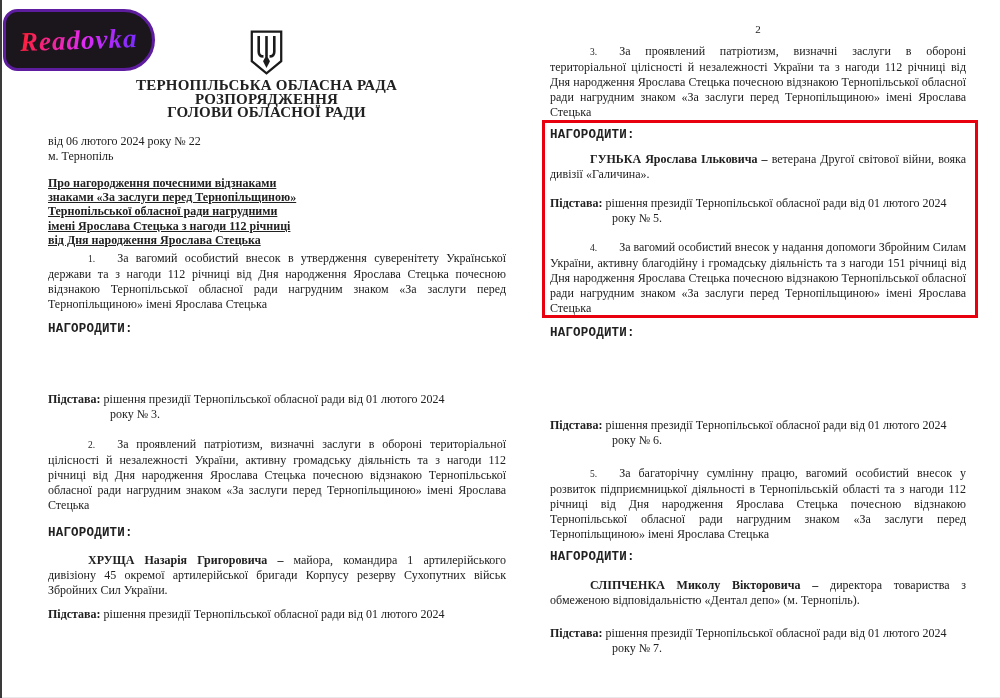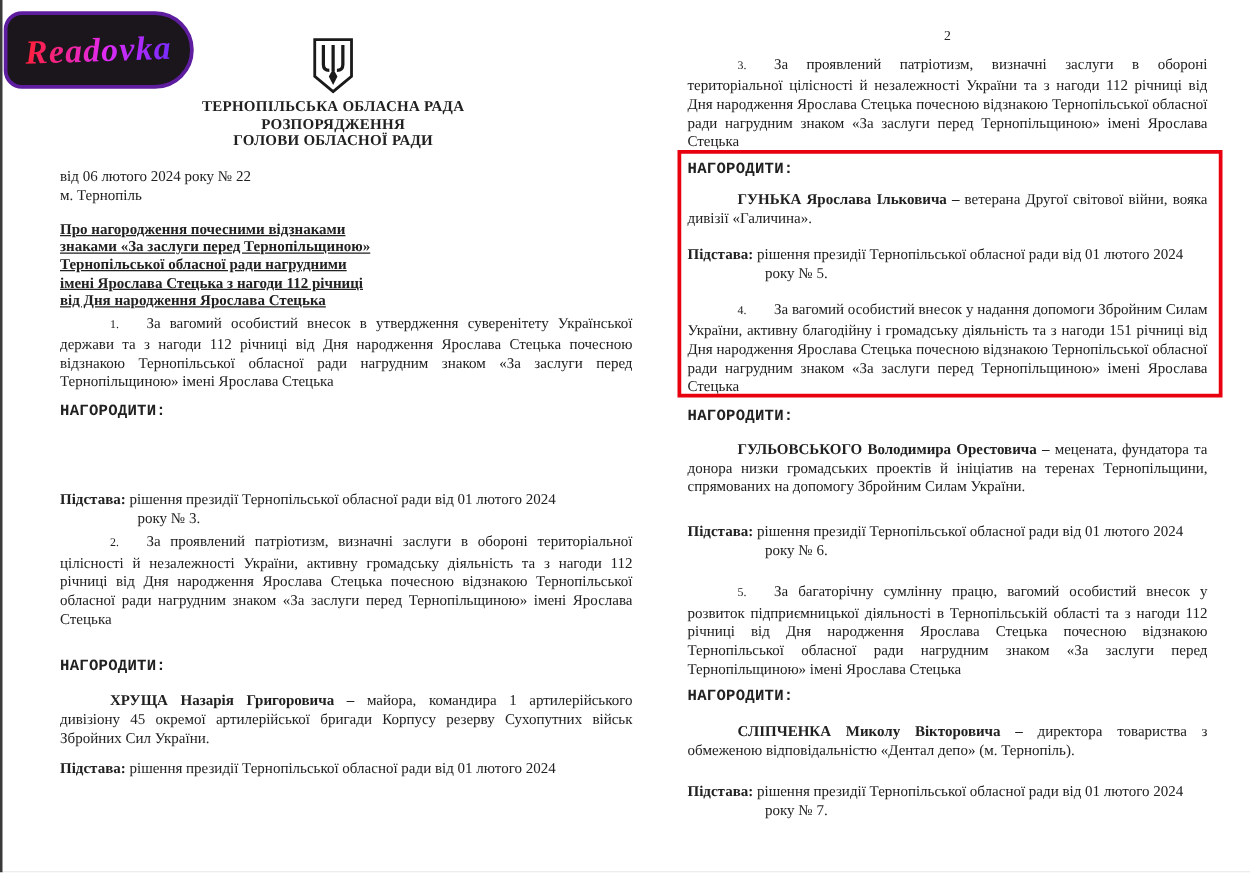--- a/index.html
+++ b/index.html
@@ -28,21 +28,21 @@
   .right-col{left:550px;width:416px;}
   .center{text-align:center;}
   .bold{font-weight:bold;}
   .para{text-align:justify;text-indent:40px;}
   .pnum{font-size:9.5px;padding-right:22px;}
   .heading{font-weight:bold;font-size:12.5px;letter-spacing:.2px;font-family:Liberation Mono, monospace;}
   .subject{font-weight:bold;line-height:14.2px;text-decoration:underline;}
   .basis-l2{margin-left:62px;}
   .emblem{position:absolute;left:248px;top:30px;width:37px;height:45px;}
   .hdr{position:absolute;left:48px;width:437px;text-align:center;font-weight:bold;
-       font-size:12px;line-height:13.5px;letter-spacing:.2px;}
+       font-size:15px;line-height:13.5px;letter-spacing:.2px;}
   .pagenum{font-size:11px;}
   
   .redbox{
     position:absolute;left:542px;top:120px;width:436px;height:198px;
     border:3px solid #e8000f;box-sizing:border-box;pointer-events:none;
   }
 </style>
 </head>
 <body>
 
@@ -82,21 +82,21 @@
   </div>
 
   <div class="blk left-col heading" style="top:322px">НАГОРОДИТИ:</div>
 
 
   <div class="blk left-col" style="top:392px">
     <div><span class="bold">Підстава:</span> <span>рішення президії Тернопільської обласної ради від 01 лютого 2024</span></div>
     <div class="basis-l2">року № 3.</div>
   </div>
 
-  <div class="blk left-col para" style="top:426px">
+  <div class="blk left-col para" style="top:437px">
     <span class="pnum">2.</span><span>За проявлений патріотизм, визначні заслуги в обороні територіальної цілісності й незалежності України, активну громадську діяльність та з нагоди 112 річниці від Дня народження Ярослава Стецька почесною відзнакою Тернопільської обласної ради нагрудним знаком «За заслуги перед Тернопільщиною» імені Ярослава Стецька</span>
   </div>
 
   <div class="blk left-col heading" style="top:526px">НАГОРОДИТИ:</div>
 
   <div class="blk left-col para" style="top:553px">
     <span class="bold">ХРУЩА Назарія Григоровича –</span>
     <span>майора, командира 1 артилерійського дивізіону 45 окремої артилерійської бригади Корпусу резерву Сухопутних військ Збройних Сил України.</span>
   </div>
 
@@ -123,24 +123,20 @@
   </div>
 
   <div class="blk right-col para" style="top:240px">
     <span class="pnum">4.</span><span>За вагомий особистий внесок у надання допомоги Збройним Силам України, активну благодійну і громадську діяльність та з нагоди 151 річниці від Дня народження Ярослава Стецька почесною відзнакою Тернопільської обласної ради нагрудним знаком «За заслуги перед Тернопільщиною» імені Ярослава Стецька</span>
   </div>
 
   <div class="redbox"></div>
 
   <div class="blk right-col heading" style="top:326px">НАГОРОДИТИ:</div>
 
-  <div class="blk right-col para" style="top:352px">
-    <span class="bold">ГУЛЬОВСЬКОГО Володимира Орестовича –</span>
-    <span>мецената, фундатора та донора низки громадських проектів й ініціатив на теренах Тернопільщини, спрямованих на допомогу Збройним Силам України.</span>
-  </div>
 
   <div class="blk right-col" style="top:418px">
     <div><span class="bold">Підстава:</span> <span>рішення президії Тернопільської обласної ради від 01 лютого 2024</span></div>
     <div class="basis-l2">року № 6.</div>
   </div>
 
   <div class="blk right-col para" style="top:466px">
     <span class="pnum">5.</span><span>За багаторічну сумлінну працю, вагомий особистий внесок у розвиток підприємницької діяльності в Тернопільській області та з нагоди 112 річниці від Дня народження Ярослава Стецька почесною відзнакою Тернопільської обласної ради нагрудним знаком «За заслуги перед Тернопільщиною» імені Ярослава Стецька</span>
   </div>
 

